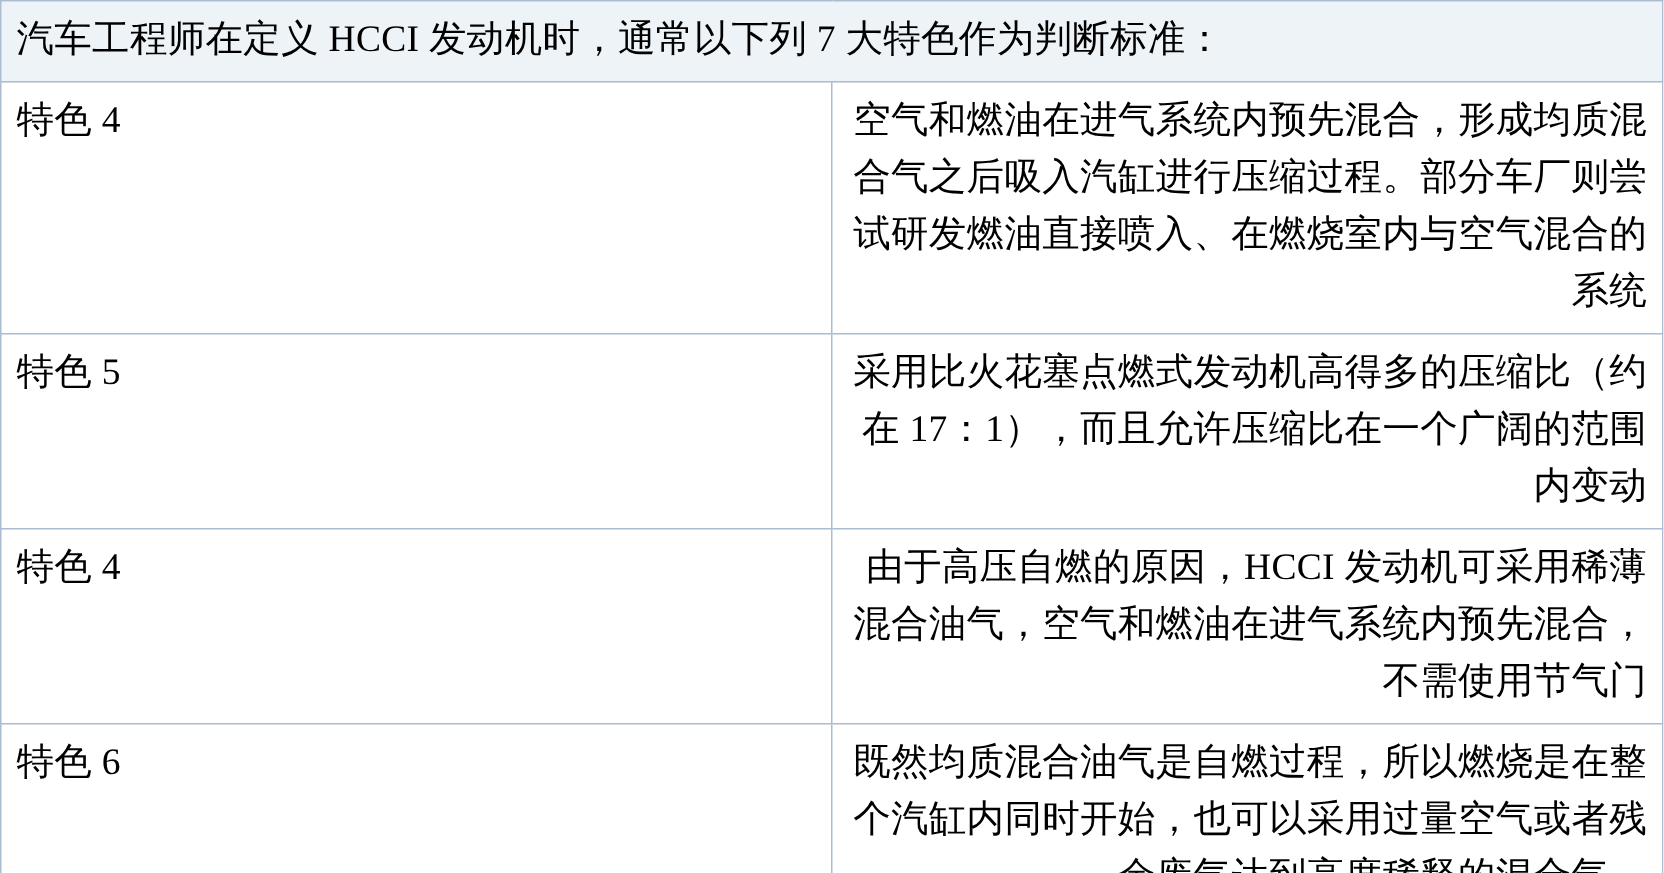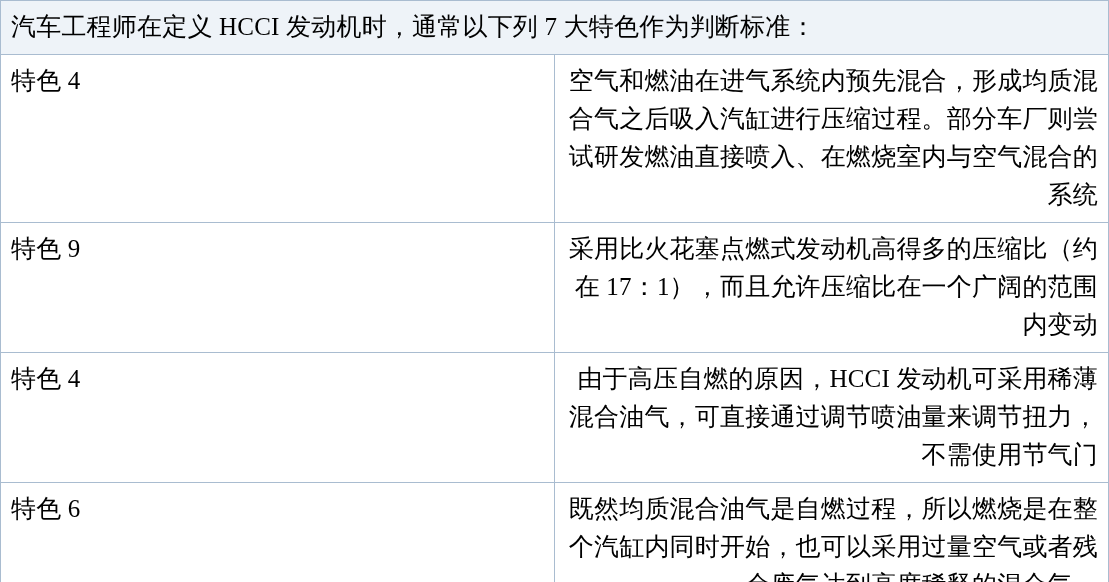--- a/index.html
+++ b/index.html
@@ -62,26 +62,26 @@
   <table class="feature-table">
     <tbody>
       <tr>
         <td class="header-cell" colspan="2">汽车工程师在定义 HCCI 发动机时，通常以下列 7 大特色作为判断标准：</td>
       </tr>
       <tr class="row-2line">
         <td class="label-cell">特色 4</td>
         <td class="text-cell">空气和燃油在进气系统内预先混合，形成均质混合气之后吸入汽缸进行压缩过程。部分车厂则尝试研发燃油直接喷入、在燃烧室内与空气混合的系统</td>
       </tr>
       <tr class="row-2line">
-        <td class="label-cell">特色 9</td>
+        <td class="label-cell">特色 5</td>
         <td class="text-cell">采用比火花塞点燃式发动机高得多的压缩比（约在 17：1），而且允许压缩比在一个广阔的范围内变动</td>
       </tr>
       <tr class="row-2line">
         <td class="label-cell">特色 4</td>
-        <td class="text-cell">由于高压自燃的原因，HCCI 发动机可采用稀薄混合油气，可直接通过调节喷油量来调节扭力，不需使用节气门</td>
+        <td class="text-cell">由于高压自燃的原因，HCCI 发动机可采用稀薄混合油气，空气和燃油在进气系统内预先混合，不需使用节气门</td>
       </tr>
       <tr class="row-2line">
         <td class="label-cell">特色 6</td>
         <td class="text-cell">既然均质混合油气是自燃过程，所以燃烧是在整个汽缸内同时开始，也可以采用过量空气或者残余废气达到高度稀释的混合气。</td>
       </tr>
 
     </tbody>
   </table>
 </div>
 

